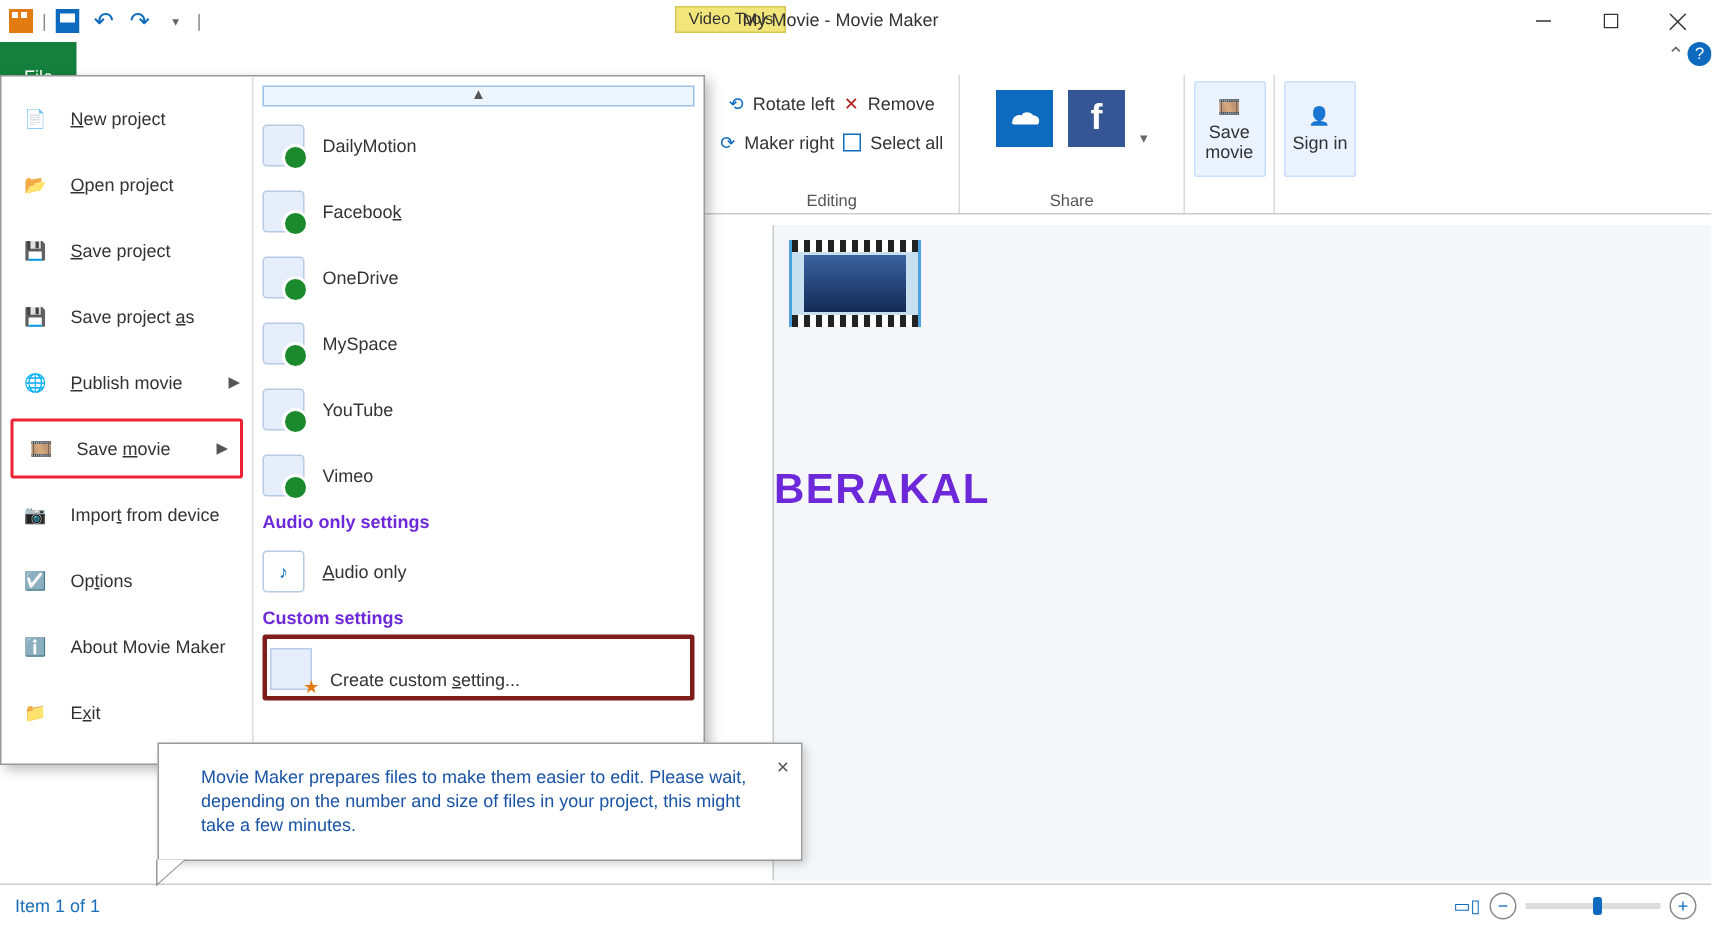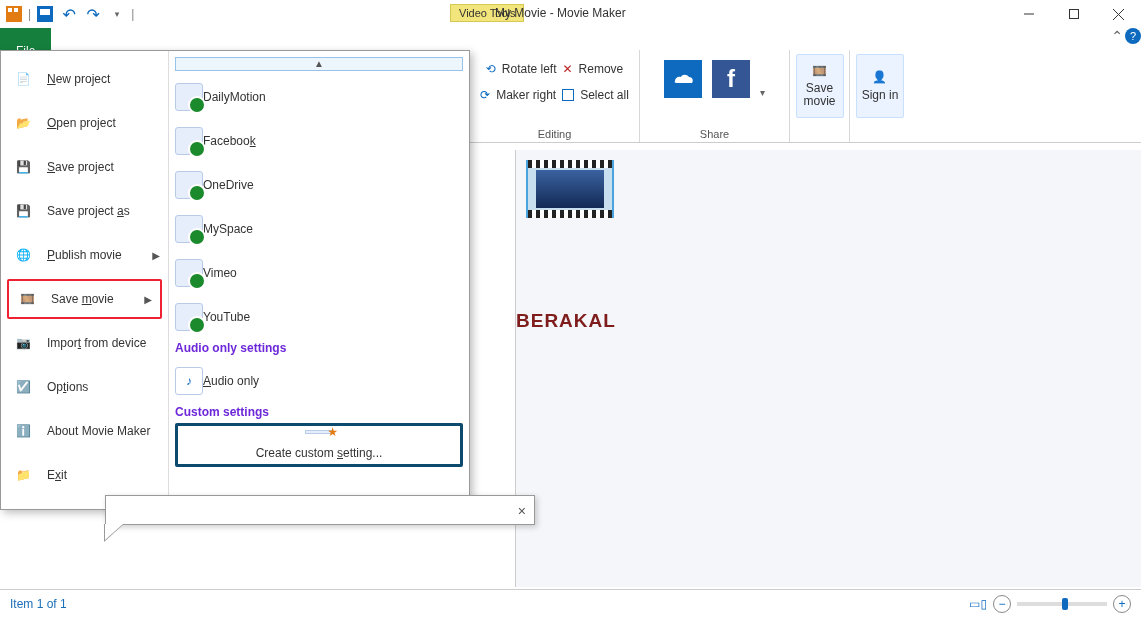--- a/index.html
+++ b/index.html
@@ -33,41 +33,41 @@
 .onedrive { background:#0d6abf;}
 .facebook { background:#345694;}
 .big-btn { display:flex; flex-direction:column; align-items:center; justify-content:center; width:48px; height:64px; border:1px solid #c9dfff; background:#eaf3ff; margin:4px; border-radius:2px; font-size:11px; text-align:center; gap:4px; }
 
 
 .storyboard { position:absolute; left:515px; top:150px; right:0; bottom:30px; background:#f4f6f9; border-left:1px solid #ccc; }
 .clip { position:absolute; left:10px; top:10px; width:88px; height:58px; border:2px solid #4aa3df; background:#c8dff0; }
 .clip::before,.clip::after{ content:''; position:absolute; left:0; right:0; height:8px; background:repeating-linear-gradient(90deg,#222 0 4px,#fff 4px 8px);}
 .clip::before{top:-2px}.clip::after{bottom:-2px}
 .clip .inner{ position:absolute; inset:8px; background:linear-gradient(#3b62a0,#122a55); }
-.watermark { position:absolute; left:0px; top:160px; font-size:19px; font-weight:700; color:#7f1d1d; letter-spacing:1px;}
+.watermark { position:absolute; left:0px; top:160px; font-size:28px; font-weight:700; color:#6d28d9; letter-spacing:1px;}
 
 
 .filemenu { position:absolute; left:0; top:50px; width:470px; height:460px; background:#fff; border:1px solid #999; box-shadow:3px 3px 8px rgba(0,0,0,.25); z-index:50; display:flex;}
 .fm-left { width:168px; border-right:1px solid #ddd; padding-top:6px; }
 .fm-item { display:flex; align-items:center; gap:10px; height:44px; padding:0 10px; color:#333; position:relative;}
 .fm-item .glyph { width:26px; height:26px; display:flex; align-items:center; justify-content:center; }
 .fm-item .lbl { font-size:12px; }
 .fm-item .arrow { position:absolute; right:8px; font-size:10px; color:#555;}
 .fm-item.highlight { border:2px solid #e23; border-radius:2px; margin:2px 6px; height:40px; padding:0 6px;}
 
 .fm-right { flex:1; position:relative;}
 .fm-right .scrollup { position:absolute; left:6px; right:6px; top:6px; height:14px; border:1px solid #9ac2e9; background:#eef6fd; text-align:center; font-size:10px; line-height:12px; color:#555;}
 .sub-list { position:absolute; top:24px; left:6px; right:6px;}
-.sub-item { display:flex; align-items:center; gap:0; height:44px; }
+.sub-item { display:flex; align-items:center; gap:12px; height:44px; }
 .sub-item .sicon { width:28px; height:28px; background:#e6eefb; border:1px solid #b7cbe6; border-radius:3px; position:relative;}
 .sub-item .sicon::after{content:'';position:absolute;right:-4px;bottom:-4px;width:14px;height:14px;border-radius:50%;background:#1a8a2c;border:2px solid #fff;}
 .sub-item.audio .sicon::after{display:none}
 .sub-item.audio .sicon{background:#fff;}
 .section-h { font-weight:600; color:#6d28d9; font-size:12px; margin:2px 0 4px 0;}
-.custom-box { border:3px solid #0c4a6e; border-radius:2px; padding:4px 2px; display:flex; align-items:center; gap:12px; height:44px; margin-top:2px;flex-direction:column;}
+.custom-box { border:3px solid #7f1d1d; border-radius:2px; padding:4px 2px; display:flex; align-items:flex-end; gap:12px; height:44px; margin-top:2px;}
 .custom-box .cicon { width:28px; height:28px; background:#e6eefb; border:1px solid #b7cbe6; position:relative;}
 .custom-box .cicon::after{content:'★';position:absolute;right:-6px;bottom:-6px;font-size:12px;color:#e27b12;}
 
 
 .tooltip { position:absolute; left:105px; top:495px; width:430px; background:#fff; border:1px solid #999; box-shadow:2px 2px 6px rgba(0,0,0,.2); padding:14px 26px 14px 28px; z-index:60; font-size:12px; color:#1a54a6; line-height:1.35;}
 .tooltip .close { position:absolute; right:8px; top:6px; font-size:14px; color:#555;}
 .tooltip .tail { position:absolute; left:-1px; bottom:-16px; width:0;height:0;border-top:16px solid #fff;border-right:18px solid transparent;}
 .tooltip .tailb { position:absolute; left:-2px; bottom:-18px; width:0;height:0;border-top:18px solid #999;border-right:20px solid transparent; z-index:-1;}
 
 
@@ -255,42 +255,43 @@
       <div class="sub-item">
           <span class="sicon"></span>
           <span>OneDrive</span>
         </div>
       <div class="sub-item">
           <span class="sicon"></span>
           <span>MySpace</span>
         </div>
       <div class="sub-item">
           <span class="sicon"></span>
+          <span>YouTube</span>
+        </div>
+      <div class="sub-item">
+          <span class="sicon"></span>
           <span>Vimeo</span>
-        </div>
-      <div class="sub-item">
-          <span class="sicon"></span>
-          <span>YouTube</span>
         </div>
       <div class="section-h">Audio only settings</div>
       <div class="sub-item audio">
           <span class="sicon" style="display:flex;align-items:center;justify-content:center;color:#0d6abf">♪</span>
           <span><span class="u">A</span>udio only</span>
         </div>
       <div class="section-h">Custom settings</div>
       <div class="custom-box">
           <span class="cicon"></span>
           <span>Create custom <span class="u">s</span>etting...</span>
         </div>
     </div>
   </div>
 </div>
 
 <div class="tooltip">
   <span class="close">×</span>
+  <span>Movie Maker prepares files to make them easier to edit. Please wait, depending on the number and size of files in your project, this might take a few minutes.</span>
   <span class="tailb"></span><span class="tail"></span>
 </div>
 
 <div class="statusbar">
   <span>Item 1 of 1</span>
   <div class="zoom">
     <span style="color:#0d6abf">▭▯</span>
     <span class="circle-btn">−</span>
     <span class="track">
         <span class="knob"></span>

